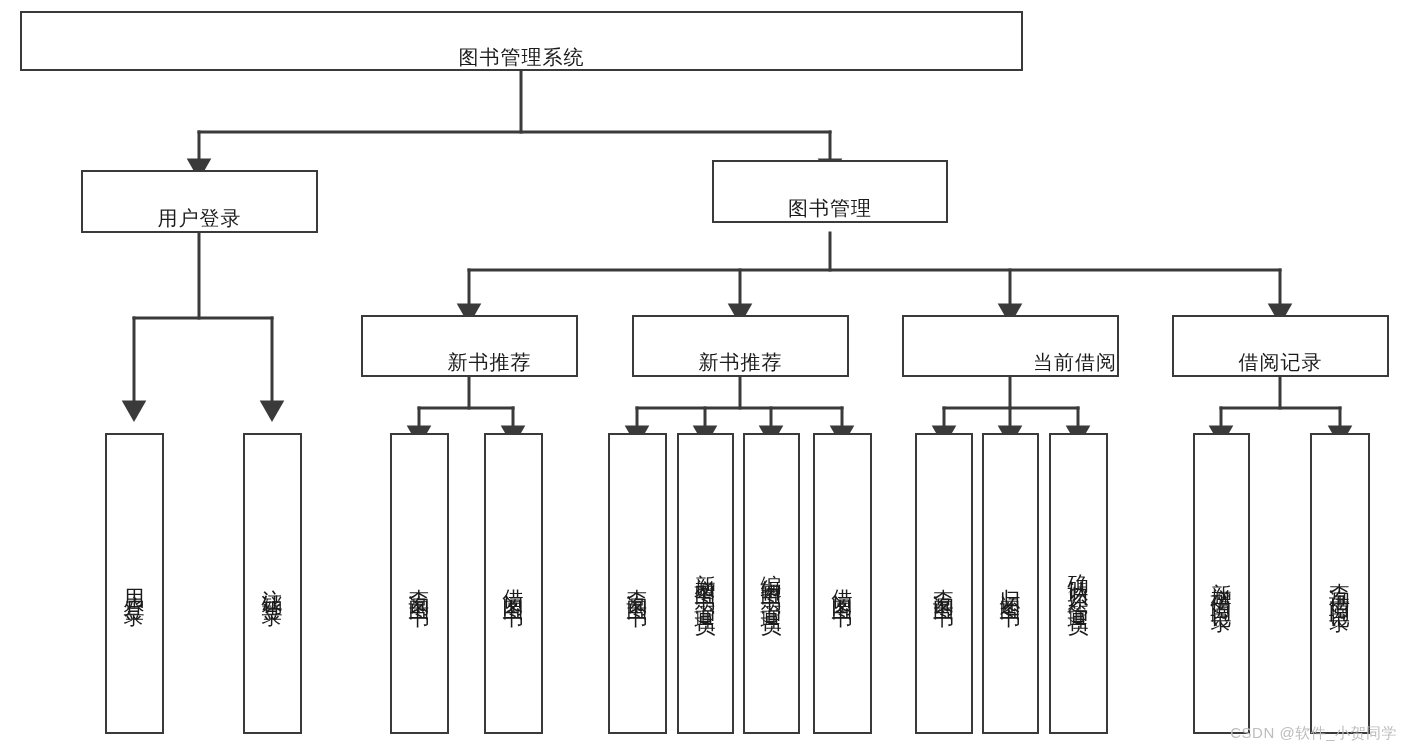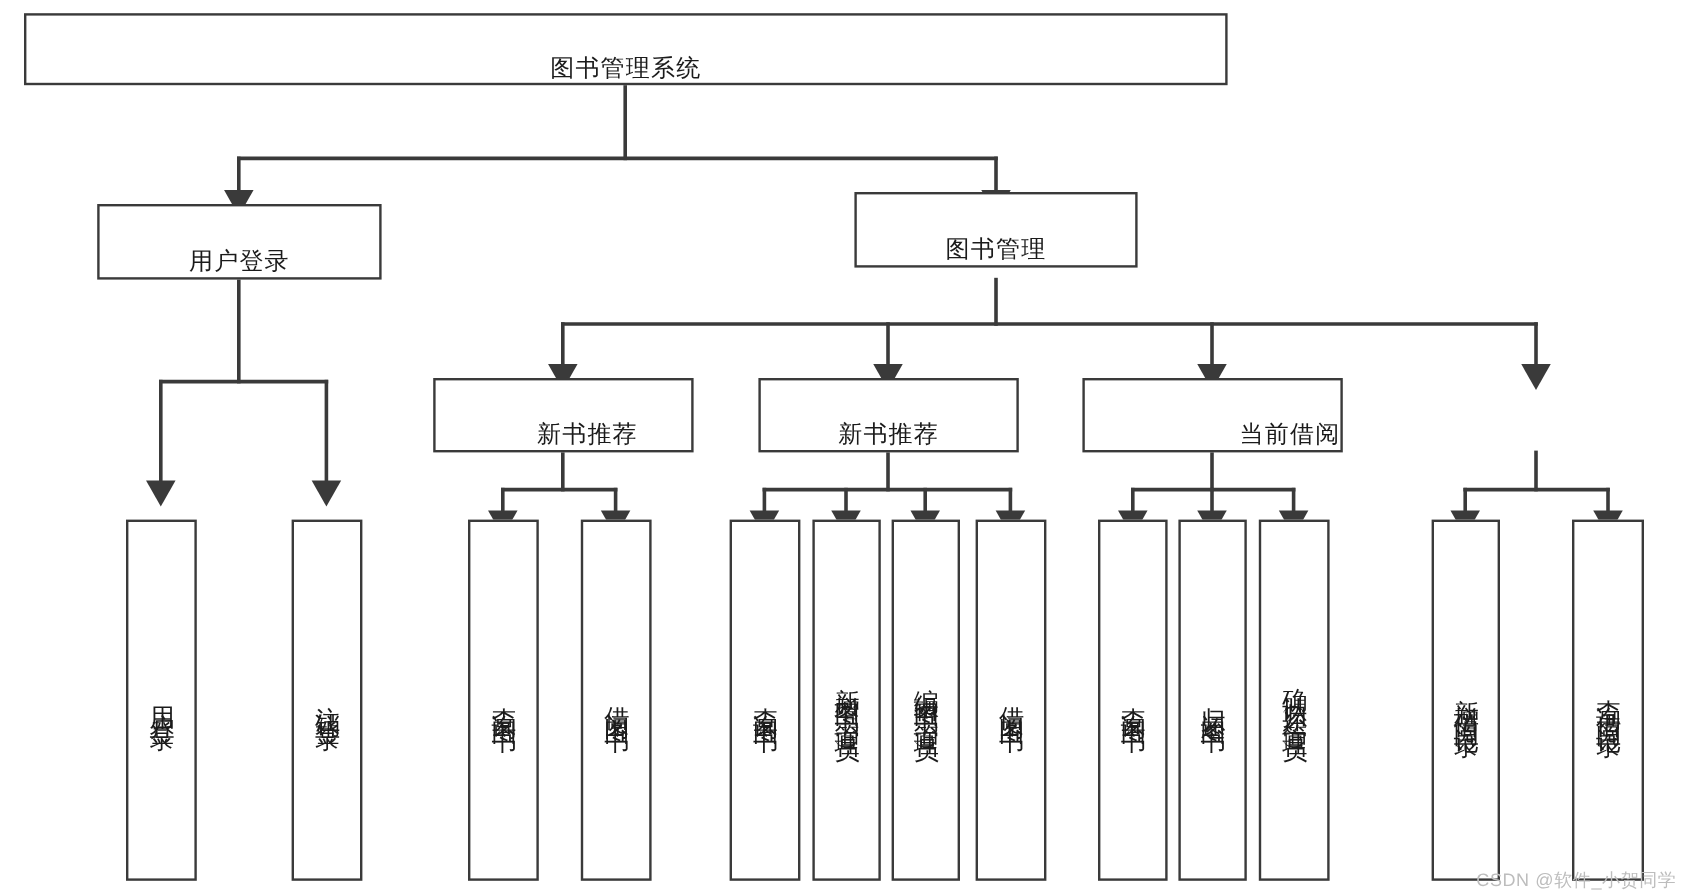--- a/index.html
+++ b/index.html
@@ -87,20 +87,23 @@
   </div>
 
   <div class="node-box" style="left:632px;top:315px;width:217px;height:62px;">
     <span class="node-label h-label">新书推荐</span>
   </div>
 
   <div class="node-box" style="left:902px;top:315px;width:217px;height:62px;justify-content:flex-end;">
     <span class="node-label h-label">当前借阅</span>
   </div>
 
+  <div class="node-box" style="left:1172px;top:315px;width:217px;height:62px;">
+    <span class="node-label h-label">借阅记录</span>
+  </div>
 
   <div class="node-box" style="left:105px;top:433px;width:59px;height:301px;">
     <span class="node-label v-label">用户登录</span>
   </div>
 
   <div class="node-box" style="left:243px;top:433px;width:59px;height:301px;">
     <span class="node-label v-label">注销登录</span>
   </div>
 
   <div class="node-box" style="left:390px;top:433px;width:59px;height:301px;">

